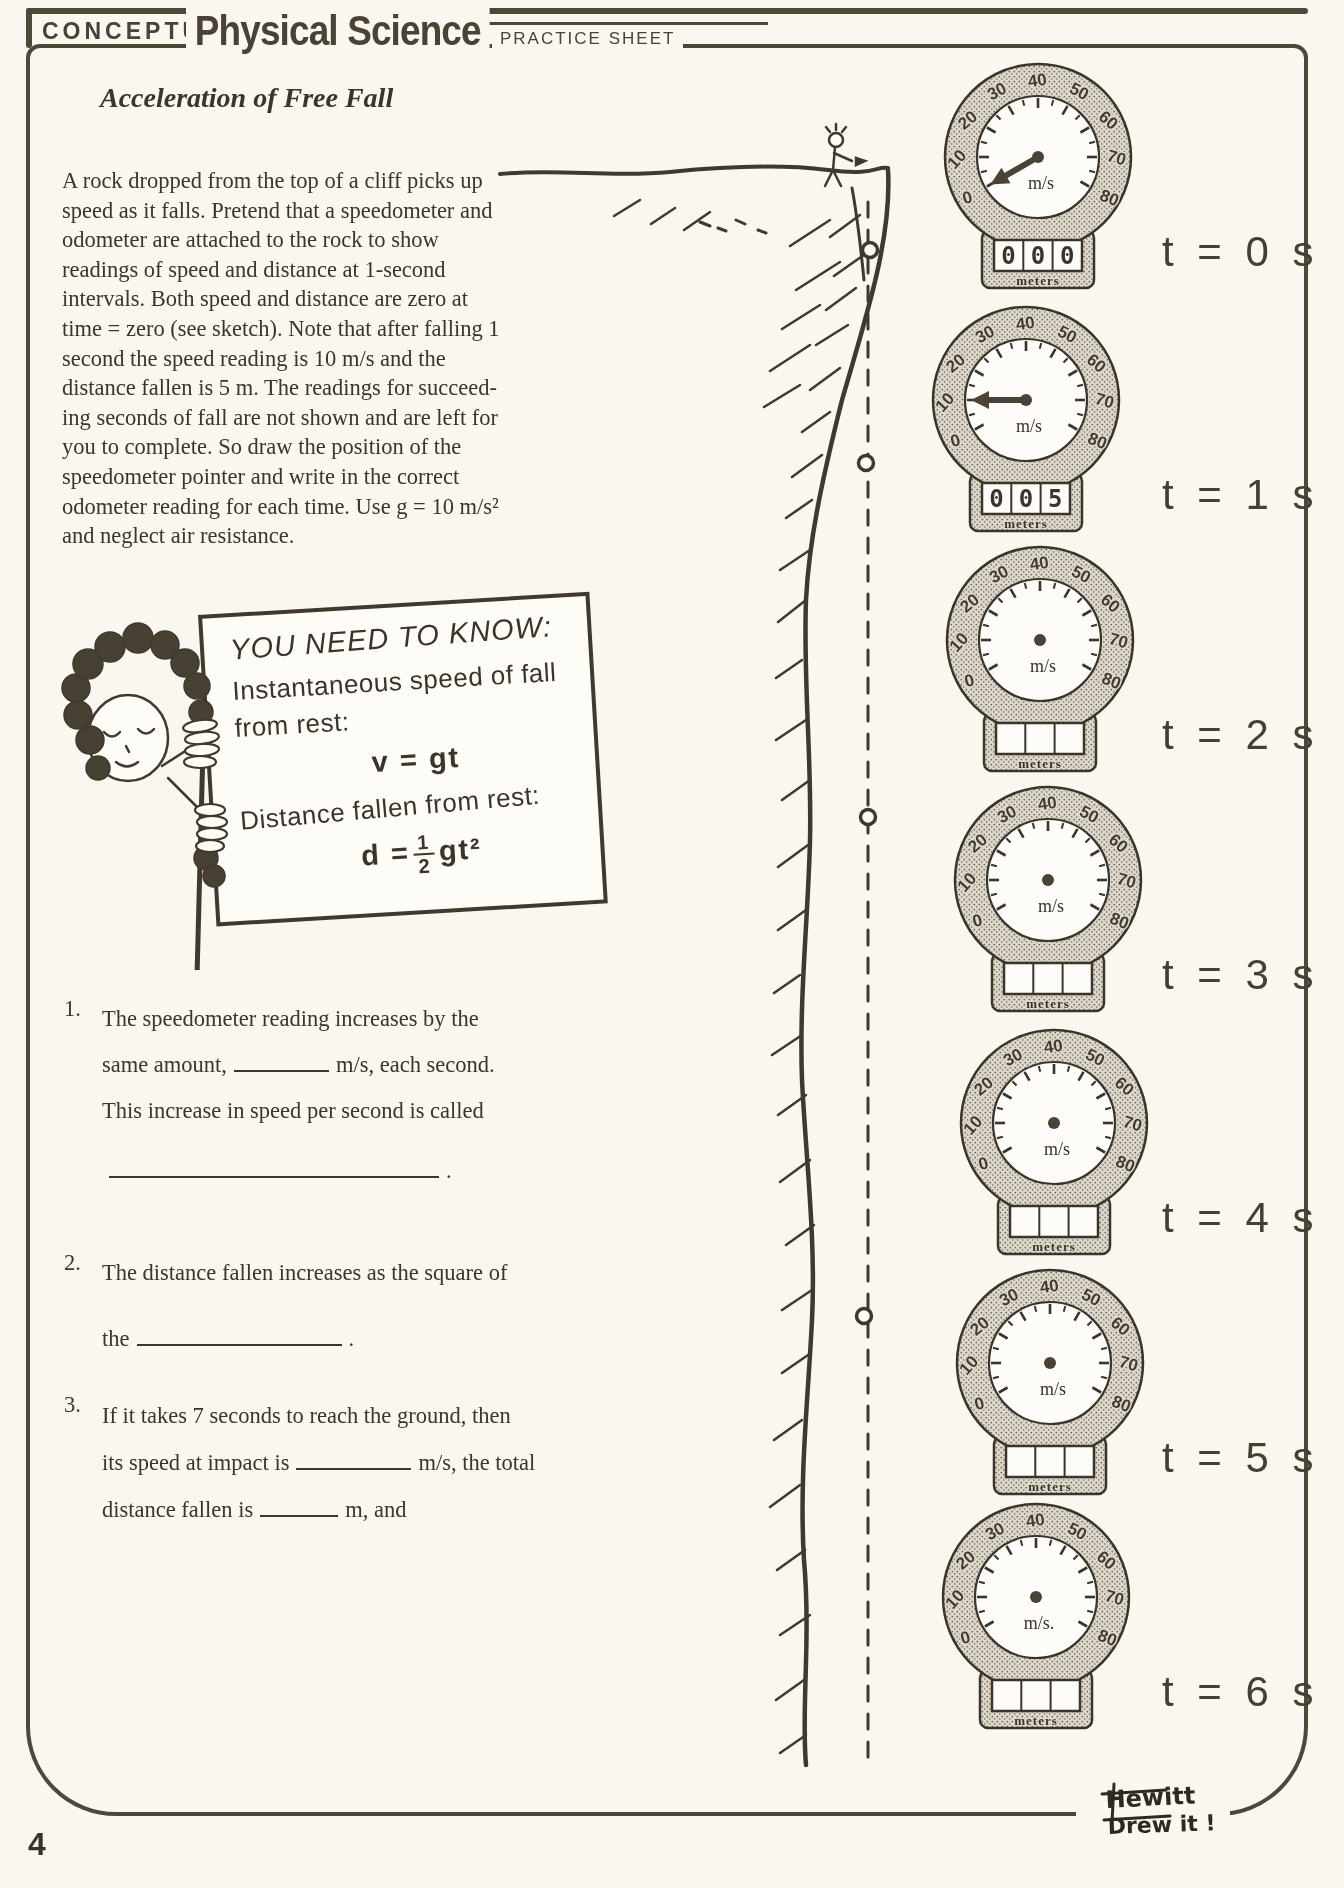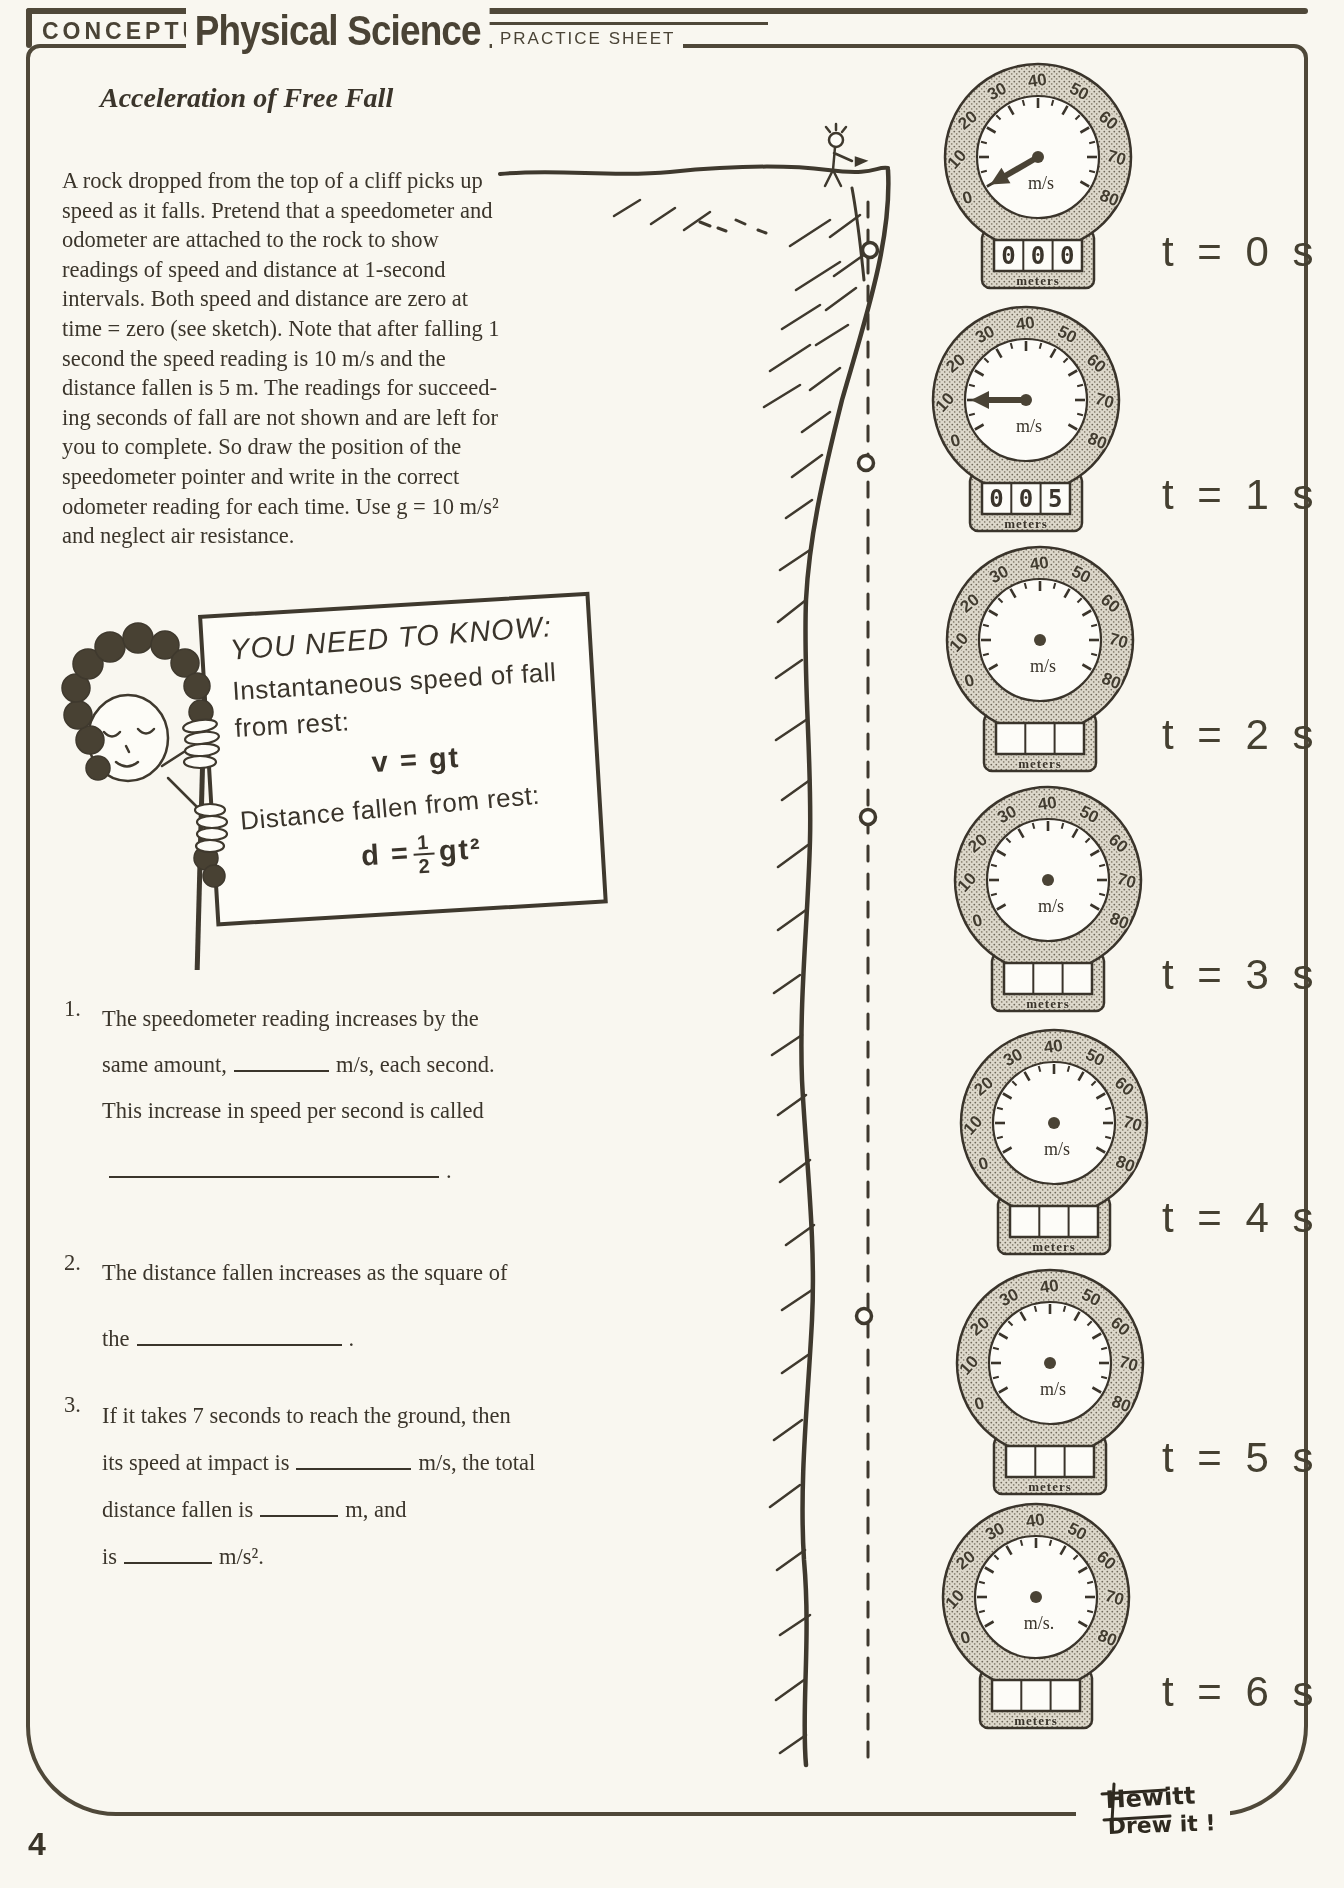--- a/index.html
+++ b/index.html
@@ -197,21 +197,20 @@
     <div class="qline" style="margin-top:20px"><span>the</span><span class="blank" style="width:205px"></span><span>.</span></div>
   </div>
 </div>
 
 <div class="question q3" style="top:1392px">
   <div class="qnum">3.</div>
   <div class="qbody">
     <div class="qline">If it takes 7 seconds to reach the ground, then</div>
     <div class="qline"><span>its speed at impact is</span><span class="blank" style="width:115px"></span><span>m/s, the total</span></div>
     <div class="qline"><span>distance fallen is</span><span class="blank" style="width:78px"></span><span>m, and</span></div>
-    <div class="qline"><span>is</span><span class="blank" style="width:88px"></span><span>m/s².</span></div>
   </div>
 </div>
 
 <div class="gauge-host">
     <div class="gauge" style="top: 60px; left: 928px;">
     <svg width="220" height="236" viewBox="0 0 220 236">
       <rect x="54" y="170" width="112" height="58" rx="8" fill="url(#stip)" stroke="#3a342b" stroke-width="2.5"></rect>
       <circle cx="110" cy="97" r="93" fill="url(#stip)" stroke="#3a342b" stroke-width="2.5"></circle>
       <circle cx="110" cy="97" r="61" fill="#fdfcf8" stroke="#3a342b" stroke-width="2.2"></circle>
       <g>

